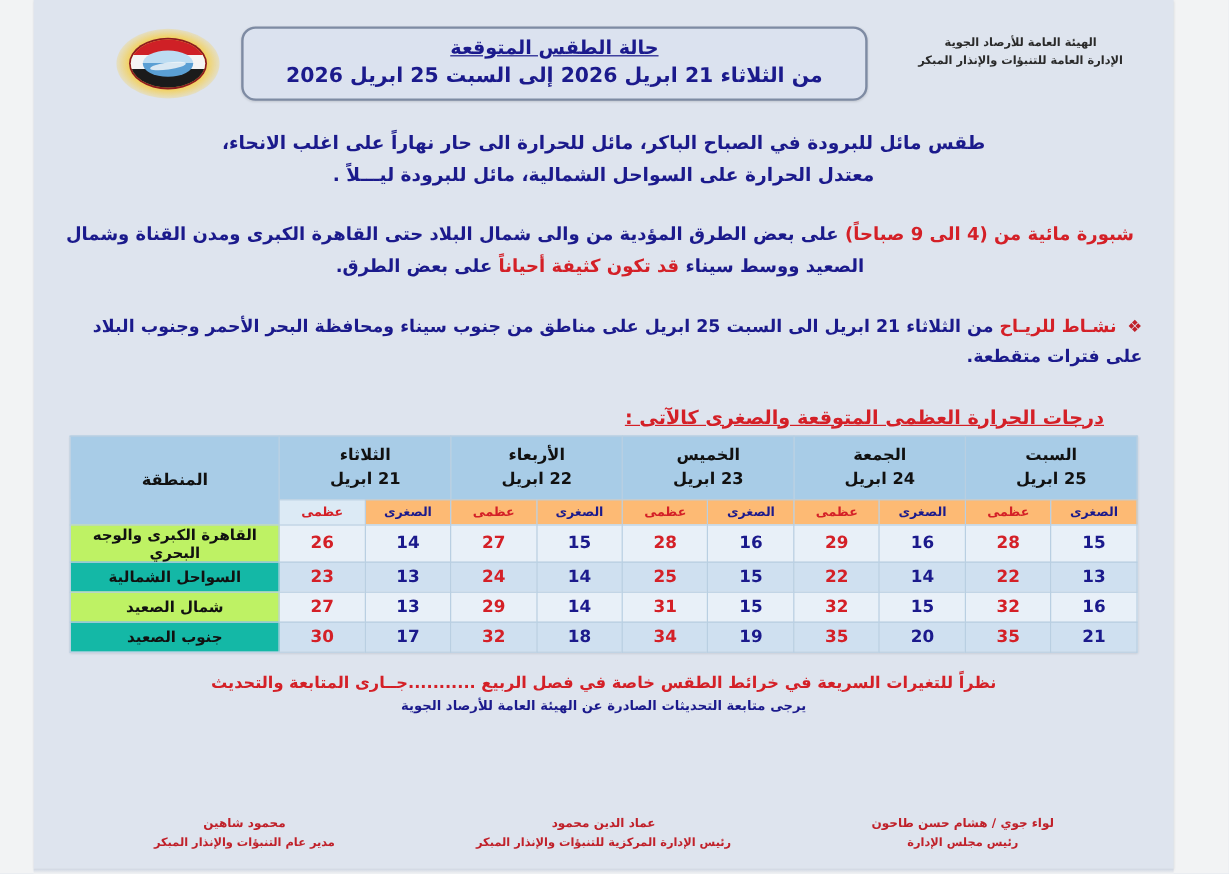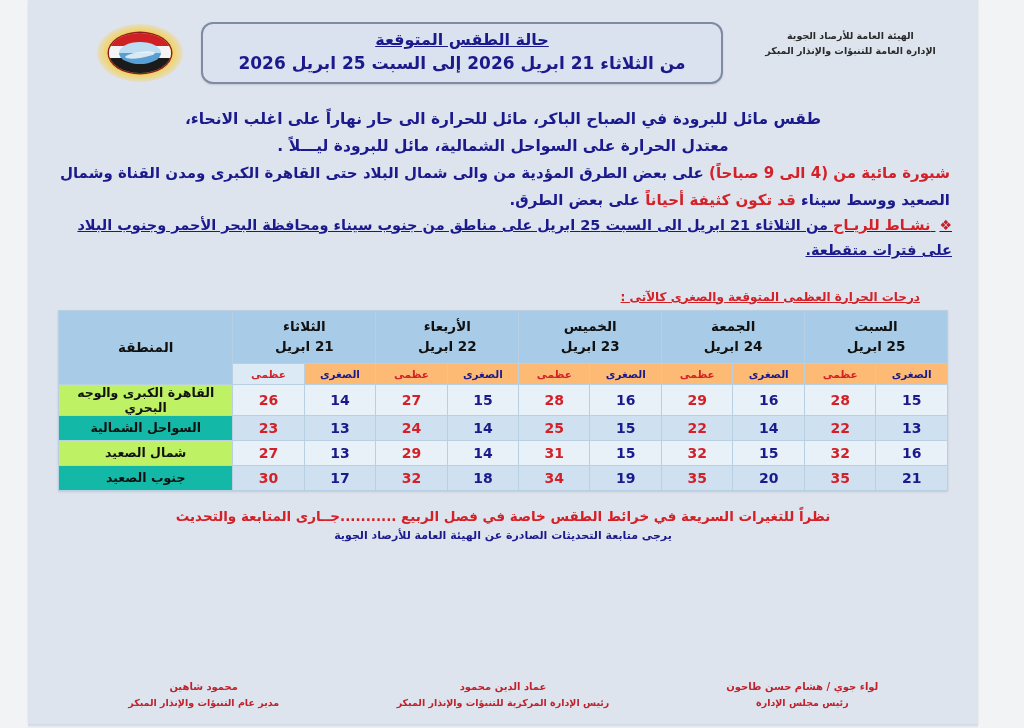--- a/index.html
+++ b/index.html
@@ -79,29 +79,29 @@
     font-size:9.5px; font-weight:bold; line-height:1.55;
   }
 
   
   .body{padding:0 22px;}
   .para{
     color:#1b1a8c; font-weight:bold; text-align:center;
     line-height:1.75;
   }
   .p1{font-size:15.5px; margin-top:6px;}
-  .p2{font-size:15px; text-align:right; padding-right:6px;}
-  .p3{font-size:14.5px; text-align:right; padding-right:4px;text-decoration:underline;}
+  .p2{font-size:15px; margin-top:22px; padding-right:6px;}
+  .p3{font-size:14.5px; margin-top:26px; text-align:right; padding-right:4px;}
   .red{color:#d42027;}
   .bullet{color:#c0212a; font-size:14px; padding-left:4px;}
 
   
   .tbl-caption{
     margin-top:26px; text-align:right; padding-right:36px;
-    color:#d42027; font-size:12px; font-weight:bold;
+    color:#d42027; font-size:16px; font-weight:bold;
     text-decoration:underline;
   }
   table.forecast{
     margin:6px auto 0; width:890px;
     border-collapse:collapse;
     font-weight:bold;
     box-shadow:0 1px 2px rgba(0,0,0,.12);
   }
   table.forecast th, table.forecast td{
     border:1px solid #b9cfe2;

